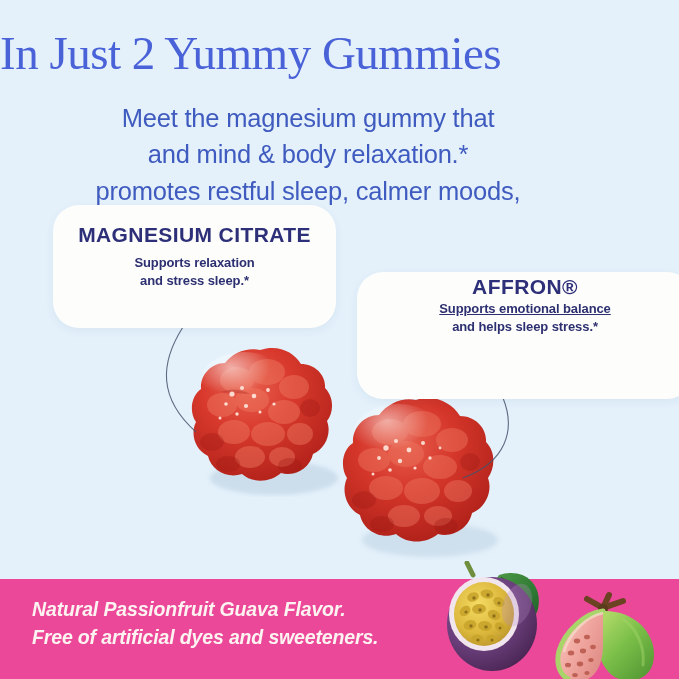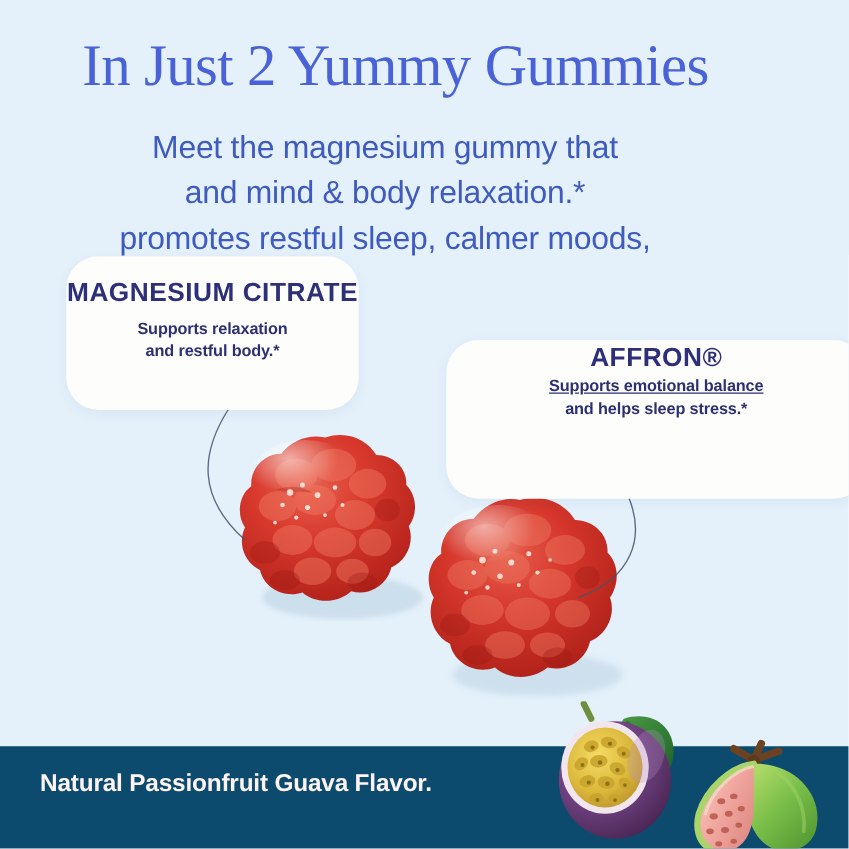--- a/index.html
+++ b/index.html
@@ -14,21 +14,21 @@
     position:relative;
     width:679px; height:679px;
     background:#e4f1fb;
     overflow:hidden;
   }
 
   
   .headline {
     position:absolute;
     top:26px; left:0; width:567px;
-    text-align:right;
+    text-align:left;
     font-family:"Liberation Serif", serif;
     font-size:47px;
     font-weight:400;
     letter-spacing:-0.5px;
     color:#4a62d8;
     line-height:1.15;
     white-space:nowrap;
   }
 
   
@@ -63,38 +63,39 @@
   }
   .card .c-line {
     font-size:13px;
     font-weight:600;
     color:#2d3070;
     line-height:1.36;
     letter-spacing:-0.1px;
     white-space:nowrap;
   }
 
-  #card-mag  { left:53px;  top:205px; width:234px; height:123px; padding-top:17px; }
+  #card-mag  { left:53px;  top:205px; width:283px; height:123px; padding-top:17px; }
   #card-aff  { left:357px; top:272px; width:336px; height:127px; padding-top:2px; }
 
   
   .connector { position:absolute; left:0; top:0; width:679px; height:679px;
                pointer-events:none; z-index:5; }
 
   
   .gummy { position:absolute; z-index:4; }
   #gummy-left  { left:182px; top:342px; width:160px; height:155px; }
   #gummy-right { left:332px; top:392px; width:172px; height:168px; }
 
   
   #banner {
     position:absolute;
-    left:0; bottom:0; width:679px; height:82px;
-    background:#0c4a6e;
+    left:0; bottom:0; width:679px; height:100px;
+    background:#ec4899;
     z-index:8;
+    font-style:italic;
   }
   #banner .b-text {
     position:absolute;
     left:32px; top:17px;
     color:#fdf4f2;
     font-size:19.5px;
     font-weight:700;
     line-height:1.42;
     letter-spacing:-0.15px;
     white-space:nowrap;
@@ -248,21 +249,21 @@
         <circle cx="98" cy="66" r="1.7"></circle>
       <circle cx="83" cy="76" r="1.6"></circle>
         <circle cx="41" cy="82" r="1.5"></circle>
       <circle cx="108" cy="56" r="1.4"></circle>
     </g>
   </svg>
 
   <div id="card-mag" class="card">
     <div class="c-title">MAGNESIUM CITRATE</div>
     <div class="c-line" style="margin-top:6px;">Supports relaxation</div>
-    <div class="c-line">and restful body.*</div>
+    <div class="c-line">and stress sleep.*</div>
   </div>
 
   <div id="card-aff" class="card">
     <div class="c-title">AFFRON®</div>
     <div class="c-line" style="margin-top:0;text-decoration:underline;">Supports emotional balance</div>
     <div class="c-line">and helps sleep stress.*</div>
   </div>
 
   <svg id="fruit" viewBox="0 0 242 118" xmlns="http://www.w3.org/2000/svg">
     <defs>
@@ -356,16 +357,17 @@
       <ellipse cx="143" cy="103" rx="3.2" ry="2.4"></ellipse>
       <ellipse cx="154" cy="99" rx="2.7" ry="2.1"></ellipse>
       <ellipse cx="138" cy="114" rx="2.8" ry="2.1"></ellipse>
       <ellipse cx="150" cy="112" rx="2.6" ry="2"></ellipse>
     </g>
   </svg>
 
   <div id="banner">
     <div class="b-text">
       <div>Natural Passionfruit Guava Flavor.</div>
+      <div>Free of artificial dyes and sweeteners.</div>
     </div>
   </div>
 
 </div>
 
 </body></html>

